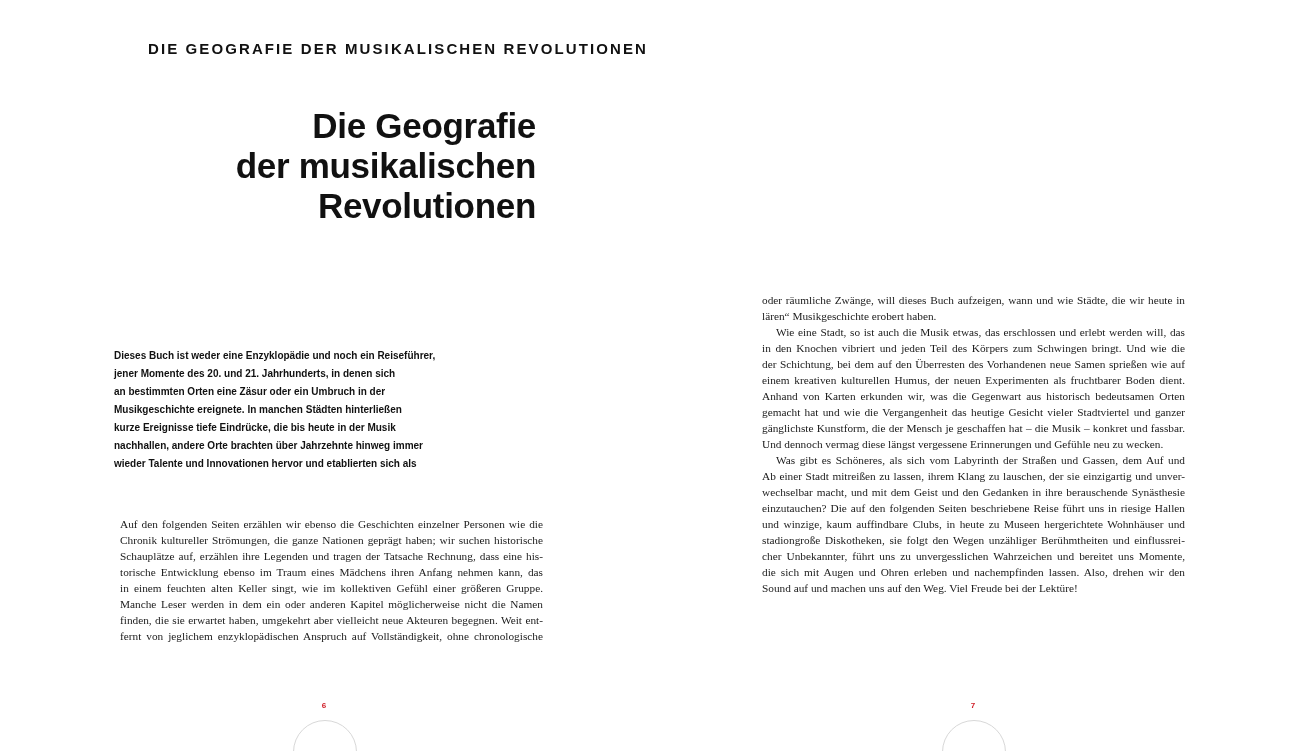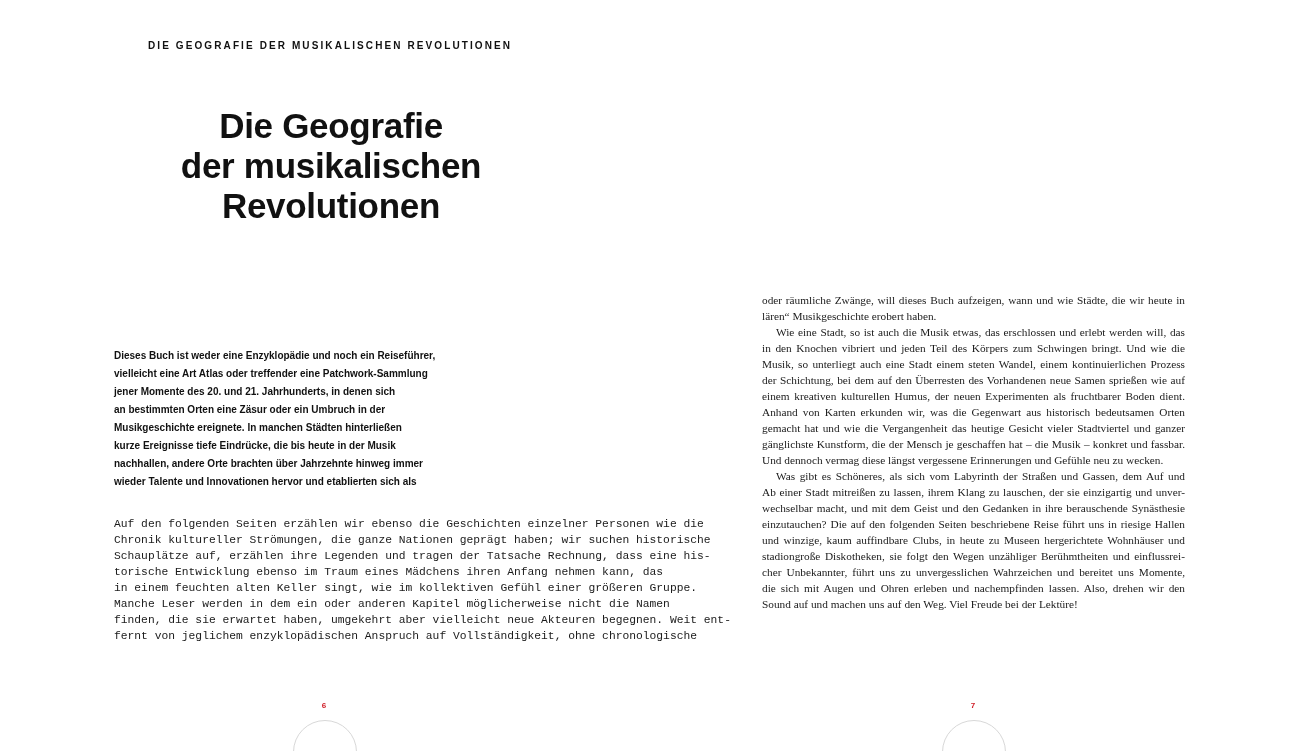--- a/index.html
+++ b/index.html
@@ -3,44 +3,44 @@
   <meta charset="utf-8">
   <style>
     html, body { margin: 0; padding: 0; }
     body {
       width: 1298px; height: 751px; background: #ffffff; position: relative; overflow: hidden;
       color: #111;
     }
     .running-head {
       position: absolute; left: 148px; top: 40px;
       font-family: "Liberation Sans", sans-serif; font-weight: bold;
-      font-size: 10px; letter-spacing: 2.1px; color: #111;
+      font-size: 15px; letter-spacing: 2.1px; color: #111;
       white-space: nowrap;
       text-align: center;
     }
     .title {
-      position: absolute; left: 120px; top: 106px; width: 422px;
-      text-align: center;
+      position: absolute; left: 114px; top: 106px; width: 422px;
+      text-align: right;
       font-family: "Liberation Sans", sans-serif; font-weight: bold;
       font-size: 35px; line-height: 40px; letter-spacing: -0.3px; color: #111;
     }
     .title span { display: block; }
     .lead {
       position: absolute; left: 114px; top: 347px; width: 430px;
       font-family: "Liberation Sans", sans-serif; font-weight: bold;
       font-size: 10px; line-height: 18px; color: #111;
     }
     .lead span { display: block; white-space: nowrap; }
     .body-text {
       font-family: "Liberation Serif", serif; font-size: 11.3px; line-height: 16px; color: #1a1a1a;
     }
     .body-text span.line { display: block; text-align: justify; text-align-last: justify; white-space: nowrap; }
     .body-text span.line.last { text-align-last: left; }
     .body-text span.line.indent { text-indent: 14px; }
-    .left-body { position: absolute; left: 114px; top: 516px; width: 423px; font-family: Liberation Mono, monospace; }
+    .left-body { position: absolute; left: 120px; top: 516px; width: 423px; }
     .right-body { position: absolute; left: 762px; top: 292px; width: 423px; }
     .folio {
       position: absolute; font-family: "Liberation Sans", sans-serif; font-weight: bold;
       font-size: 8px; color: #d0202a; width: 20px; text-align: center;
     }
     .folio-left { left: 314px; top: 701px; }
     .folio-right { left: 963px; top: 701px; }
     .arc {
       position: absolute; width: 62px; height: 62px; border: 1px solid #d8d8d8; border-radius: 50%;
     }
@@ -53,21 +53,20 @@
 <div class="running-head">DIE GEOGRAFIE DER MUSIKALISCHEN REVOLUTIONEN</div>
 
 <div class="title">
   <span>Die Geografie</span>
   <span>der musikalischen</span>
   <span>Revolutionen</span>
 </div>
 
 <div class="lead">
   <span>Dieses Buch ist weder eine Enzyklopädie und noch ein Reiseführer,</span>
-  <span>vielleicht eine Art Atlas oder treffender eine Patchwork-Sammlung</span>
   <span>jener Momente des 20. und 21. Jahrhunderts, in denen sich</span>
   <span>an bestimmten Orten eine Zäsur oder ein Umbruch in der</span>
   <span>Musikgeschichte ereignete. In manchen Städten hinterließen</span>
   <span>kurze Ereignisse tiefe Eindrücke, die bis heute in der Musik</span>
   <span>nachhallen, andere Orte brachten über Jahrzehnte hinweg immer</span>
   <span>wieder Talente und Innovationen hervor und etablierten sich als</span>
 </div>
 
 <div class="body-text left-body">
   <span class="line">Auf den folgenden Seiten erzählen wir ebenso die Geschichten einzelner Personen wie die</span>
@@ -78,21 +77,20 @@
   <span class="line">Manche Leser werden in dem ein oder anderen Kapitel möglicherweise nicht die Namen</span>
   <span class="line">finden, die sie erwartet haben, umgekehrt aber vielleicht neue Akteuren begegnen. Weit ent-</span>
   <span class="line">fernt von jeglichem enzyklopädischen Anspruch auf Vollständigkeit, ohne chronologische</span>
 </div>
 
 <div class="body-text right-body">
   <span class="line">oder räumliche Zwänge, will dieses Buch aufzeigen, wann und wie Städte, die wir heute in</span>
   <span class="line last">lären“ Musikgeschichte erobert haben.</span>
   <span class="line indent">Wie eine Stadt, so ist auch die Musik etwas, das erschlossen und erlebt werden will, das</span>
   <span class="line">in den Knochen vibriert und jeden Teil des Körpers zum Schwingen bringt. Und wie die</span>
-  <span class="line">Musik, so unterliegt auch eine Stadt einem steten Wandel, einem kontinuierlichen Prozess</span>
   <span class="line">der Schichtung, bei dem auf den Überresten des Vorhandenen neue Samen sprießen wie auf</span>
   <span class="line">einem kreativen kulturellen Humus, der neuen Experimenten als fruchtbarer Boden dient.</span>
   <span class="line">Anhand von Karten erkunden wir, was die Gegenwart aus historisch bedeutsamen Orten</span>
   <span class="line">gemacht hat und wie die Vergangenheit das heutige Gesicht vieler Stadtviertel und ganzer</span>
   <span class="line">gänglichste Kunstform, die der Mensch je geschaffen hat – die Musik – konkret und fassbar.</span>
   <span class="line last">Und dennoch vermag diese längst vergessene Erinnerungen und Gefühle neu zu wecken.</span>
   <span class="line indent">Was gibt es Schöneres, als sich vom Labyrinth der Straßen und Gassen, dem Auf und</span>
   <span class="line">Ab einer Stadt mitreißen zu lassen, ihrem Klang zu lauschen, der sie einzigartig und unver-</span>
   <span class="line">wechselbar macht, und mit dem Geist und den Gedanken in ihre berauschende Synästhesie</span>
   <span class="line">einzutauchen? Die auf den folgenden Seiten beschriebene Reise führt uns in riesige Hallen</span>

